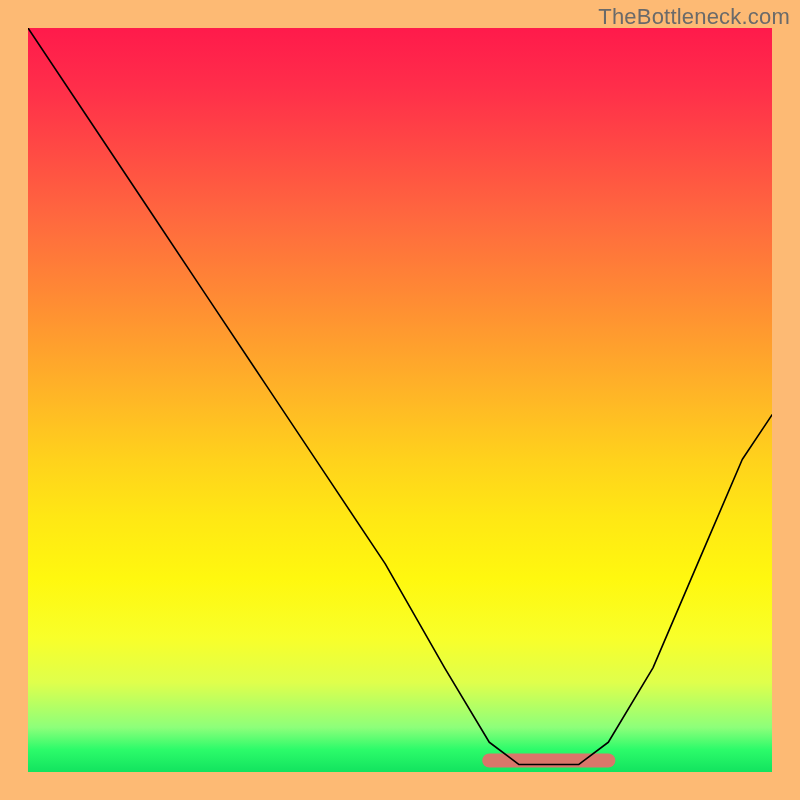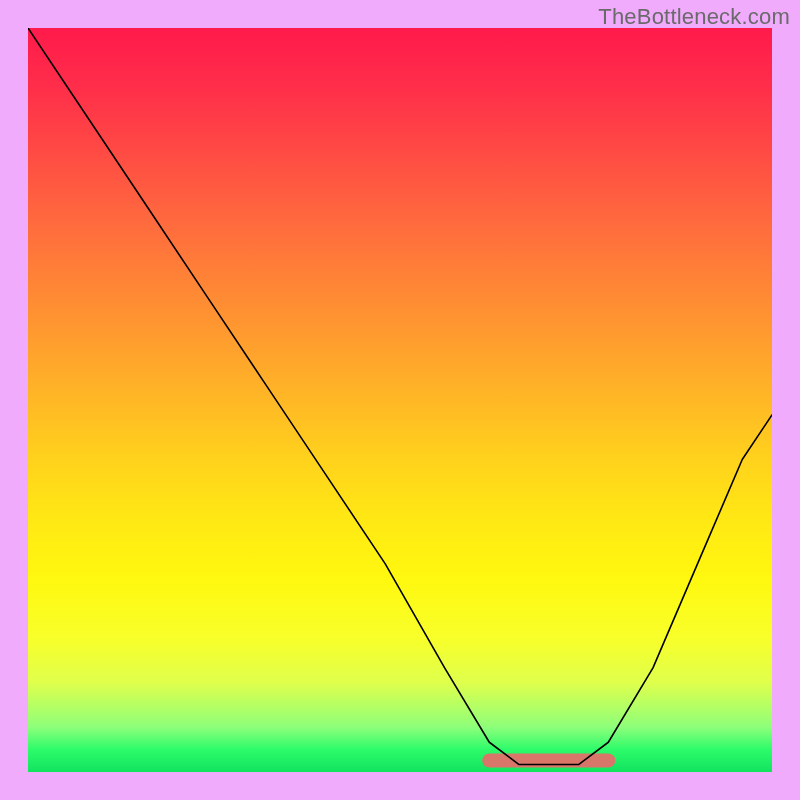--- a/index.html
+++ b/index.html
@@ -8,21 +8,21 @@
     width: 800px;
     height: 800px;
     background: #000;
     overflow: hidden;
     font-family: Arial, Helvetica, sans-serif;
   }
   .frame {
     position: relative;
     width: 800px;
     height: 800px;
-    background: #f0abfc;
+    background: #fdba74;
   }
   .plot-area {
     position: absolute;
     left: 28px;
     top: 28px;
     width: 744px;
     height: 744px;
     
     background: linear-gradient(
       to bottom,

